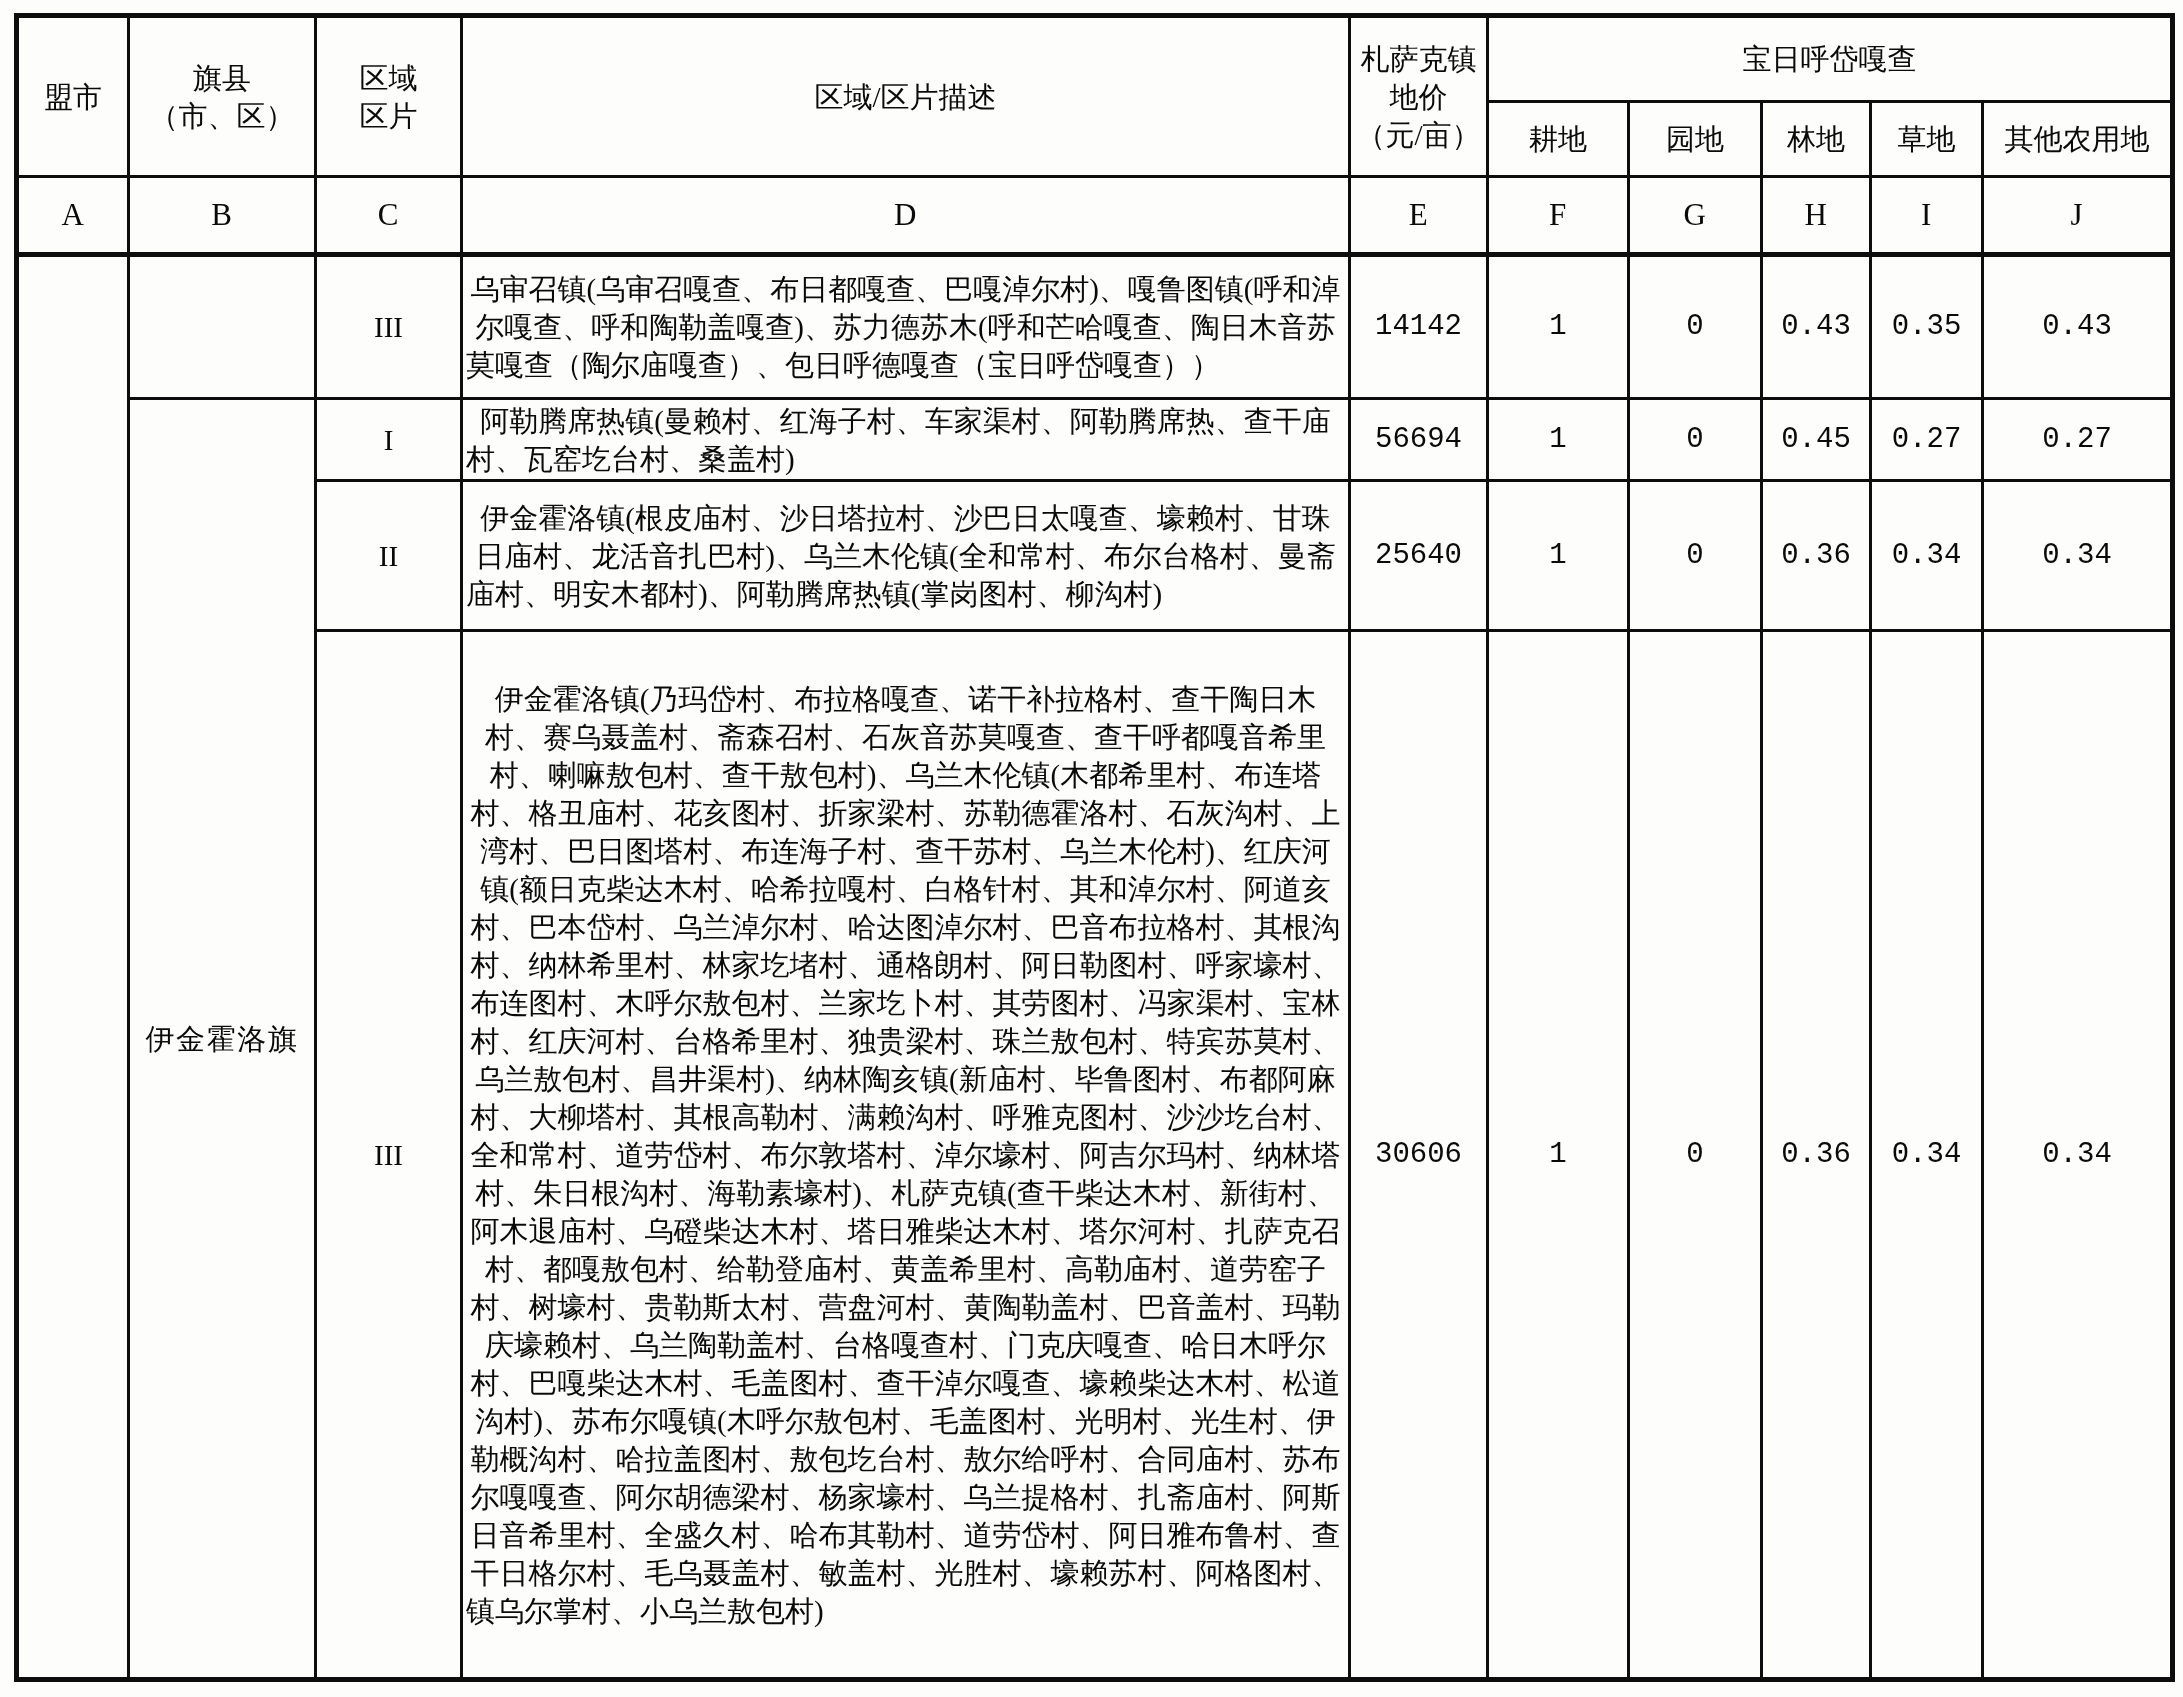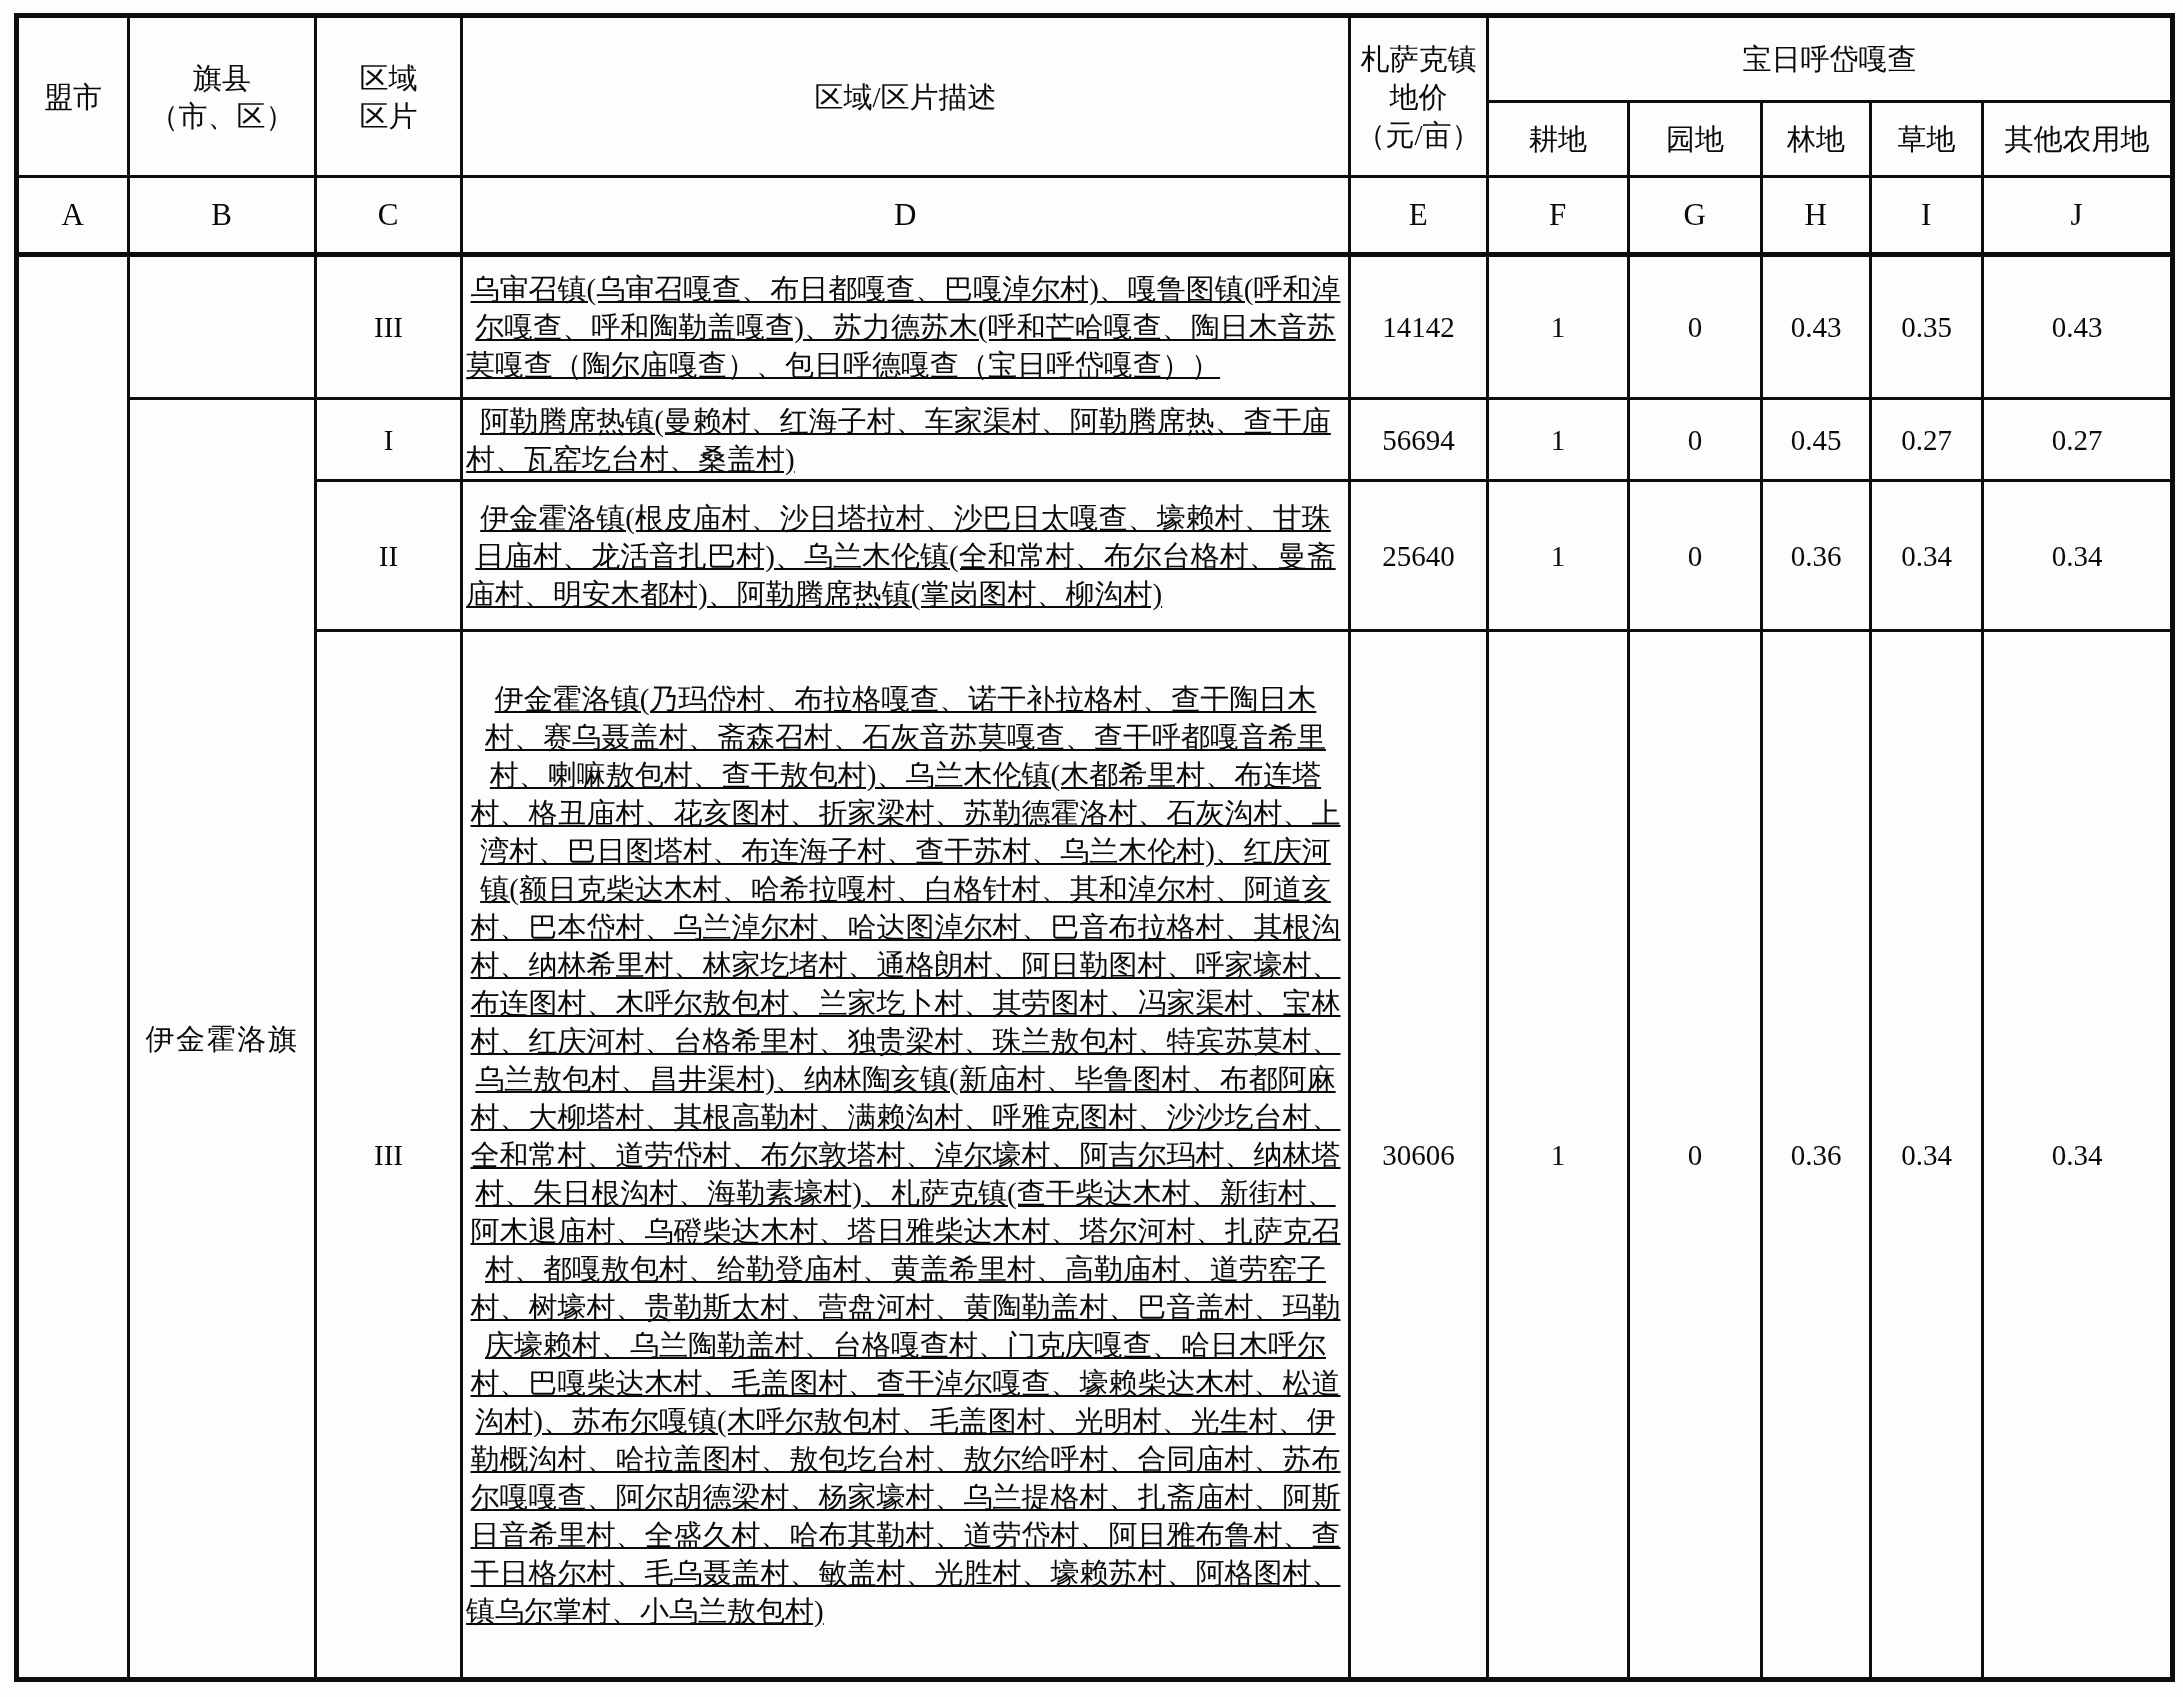--- a/index.html
+++ b/index.html
@@ -40,23 +40,22 @@
     font-size: 31px;
     letter-spacing: 0.8px;
   }
   td.prewrap { white-space: pre-line; }
   td.desc {
     text-align: justify;
     text-align-last: left;
     padding: 6.3px 7.8px 6.3px 7.8px;
     font-size: 29px;
     line-height: 37px;
-    text-decoration: underline;
   }
-  td.num { font-size: 29px; }
+  td.num { font-size: 29px; font-family: Liberation Mono, monospace; }
   td.zone { font-size: 31px; }
   td.banner-name { font-size: 30px; letter-spacing: 1.6px; margin-left: 20px; }
 </style>
 </head>
 <body>
 
 <div class="page">
   <table class="doc">
     <colgroup>
       <col style="width:112px">

